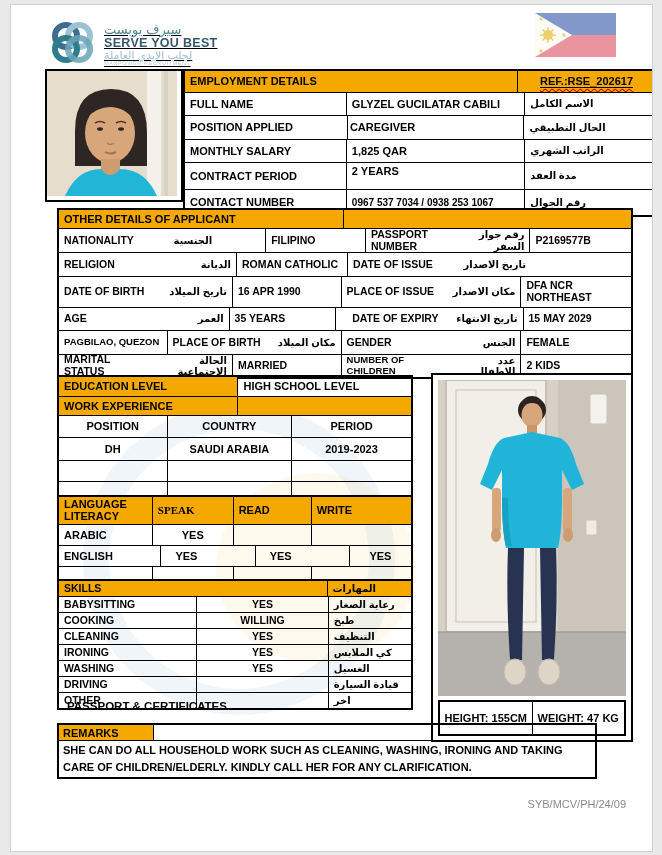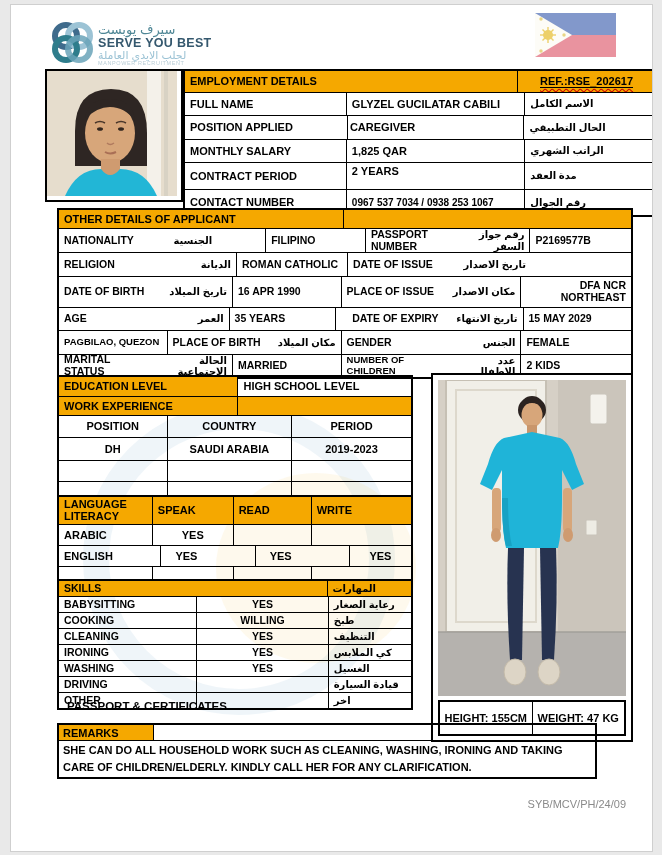--- a/index.html
+++ b/index.html
@@ -21,21 +21,21 @@
   .orange{background:#F5A800;}
   .sb{justify-content:space-between;}
   .ctr{justify-content:center;text-align:center;}
   .rt{justify-content:flex-end;text-align:right;}
   .f11{font-size:11px;}
   .f10{font-size:10.5px;}
   .ar{font-size:10px;direction:rtl;}
   .ref-underline{border-bottom:1px solid #000;text-decoration:underline wavy #cc0000;
     text-underline-offset:3px;}
   
-  .logo-block{position:absolute;left:35px;top:12px;display:flex;align-items:center;}
+  .logo-block{position:absolute;left:35px;top:12px;display:flex;align-items:center;gap:6px;text-decoration:underline;}
   .logo-text{display:flex;flex-direction:column;line-height:1.05;}
   .logo-ar{color:#4f8796;font-size:13px;text-align:left;direction:rtl;}
   .logo-en{color:#35586e;font-size:12.5px;font-weight:bold;letter-spacing:.3px;}
   .logo-ar2{color:#9cc3d5;font-size:11px;direction:rtl;text-align:left;}
   .logo-en2{color:#b9cdd6;font-size:5.5px;letter-spacing:.6px;}
   
   .headshot{position:absolute;left:34px;top:64px;width:134px;height:129px;border:2px solid #000;}
   .photo-frame{position:absolute;left:420px;top:368px;width:202px;border:2px solid #000;
     padding:5px 5px 4px 5px;background:#fff;box-sizing:border-box;}
   .hw-row{display:flex;border:2px solid #000;margin-top:4px;font-size:11px;font-weight:bold;}
@@ -179,21 +179,21 @@
     <div class="r" style="height:30px;">
       <div class="c sb" style="width:167px;">
           <span>DATE OF BIRTH</span>
           <span class="ar">تاريخ الميلاد</span>
         </div>
       <div class="c" style="width:100px;">16 APR 1990</div>
       <div class="c sb" style="width:173px;">
           <span>PLACE OF ISSUE</span>
           <span class="ar">مكان الاصدار</span>
         </div>
-      <div class="c" style="width:102px;text-align:right;">DFA NCR NORTHEAST</div>
+      <div class="c" style="width:102px;">DFA NCR NORTHEAST</div>
     </div>
     <div class="r" style="height:22px;">
       <div class="c sb" style="width:167px;">
           <span>AGE</span>
           <span class="ar">العمر</span>
         </div>
       <div class="c" style="width:100px;">35 YEARS</div>
       <div class="c sb" style="width:173px;padding-left:16px;">
           <span>DATE OF EXPIRY</span>
           <span class="ar">تاريخ الانتهاء</span>
@@ -253,21 +253,21 @@
     <div class="r" style="height:20px;">
       <div class="c" style="width:103px;"></div>
       <div class="c" style="width:120px;"></div>
       <div class="c" style="width:115px;"></div>
     </div>
   </div>
 
   <div class="tbl f11" style="left:46px;top:490px;width:352px;">
     <div class="r" style="height:27px;">
       <div class="c orange" style="width:89px;line-height:1.05;">LANGUAGE LITERACY</div>
-      <div class="c orange" style="width:75px;">SPEAK</div>
+      <div class="c orange" style="width:75px;font-family:Liberation Serif, serif;">SPEAK</div>
       <div class="c orange" style="width:72px;">READ</div>
       <div class="c orange" style="width:96px;">WRITE</div>
     </div>
     <div class="r" style="height:20px;">
       <div class="c" style="width:89px;">ARABIC</div>
       <div class="c ctr" style="width:75px;">YES</div>
       <div class="c ctr" style="width:72px;"></div>
       <div class="c ctr" style="width:96px;"></div>
     </div>
     <div class="r" style="height:20px;gap:44px;">

